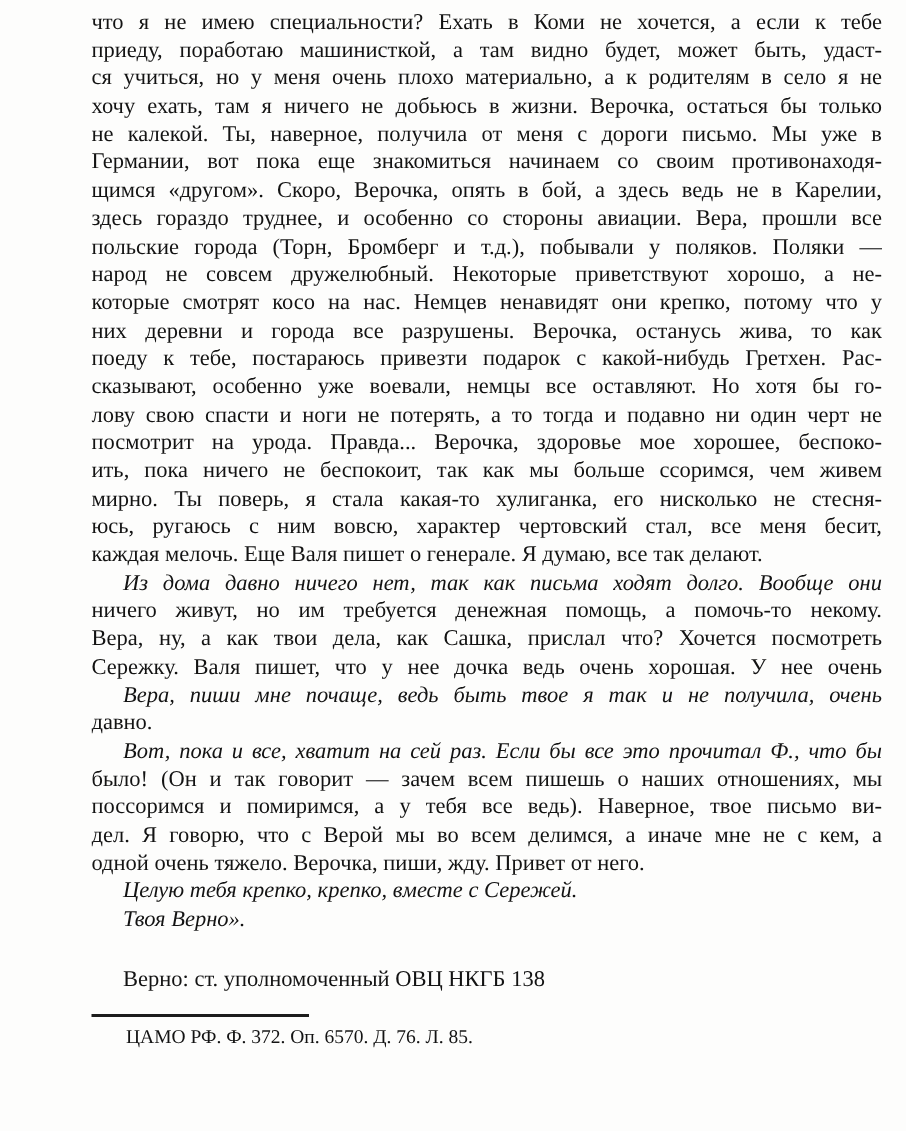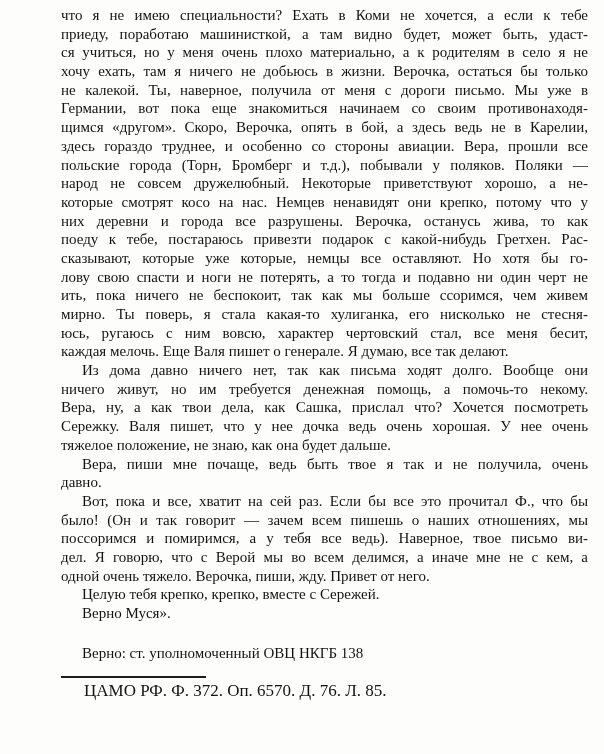--- a/index.html
+++ b/index.html
@@ -28,39 +28,40 @@
     height: 18.7px;
     overflow: hidden;
     text-align: justify;
     text-align-last: justify;
   }
   .line.end {
     text-align-last: left;
   }
   .line.ind {
     text-indent: 21px;
+    font-style: italic;
   }
   .signature {
     margin-top: 21px;
     padding-left: 21px;
   }
   .signature .sig-line {
     height: 18.7px;
     overflow: hidden;
   }
   .footnote-rule {
     margin-top: 14px;
     width: 145px;
     height: 0;
     border-top: 2px solid #1c1c1c;
   }
   .footnote {
     margin-top: 6px;
     padding-left: 23px;
-    font-size: 17px;
+    font-size: 13px;
     line-height: 14px;
   }
 </style>
 </head>
 <body>
 
 <div class="page">
   <div class="letter">
     <div>
         <div class="line">что я не имею специальности? Ехать в Коми не хочется, а если к тебе</div>
@@ -69,40 +70,40 @@
         <div class="line">хочу ехать, там я ничего не добьюсь в жизни. Верочка, остаться бы только</div>
         <div class="line">не калекой. Ты, наверное, получила от меня с дороги письмо. Мы уже в</div>
         <div class="line">Германии, вот пока еще знакомиться начинаем со своим противонаходя-</div>
         <div class="line">щимся «другом». Скоро, Верочка, опять в бой, а здесь ведь не в Карелии,</div>
         <div class="line">здесь гораздо труднее, и особенно со стороны авиации. Вера, прошли все</div>
         <div class="line">польские города (Торн, Бромберг и т.д.), побывали у поляков. Поляки —</div>
         <div class="line">народ не совсем дружелюбный. Некоторые приветствуют хорошо, а не-</div>
         <div class="line">которые смотрят косо на нас. Немцев ненавидят они крепко, потому что у</div>
         <div class="line">них деревни и города все разрушены. Верочка, останусь жива, то как</div>
         <div class="line">поеду к тебе, постараюсь привезти подарок с какой-нибудь Гретхен. Рас-</div>
-        <div class="line">сказывают, которые уже которые, немцы все оставляют. Но хотя бы го-</div>
+        <div class="line">сказывают, особенно уже воевали, немцы все оставляют. Но хотя бы го-</div>
         <div class="line">лову свою спасти и ноги не потерять, а то тогда и подавно ни один черт не</div>
+        <div class="line">посмотрит на урода. Правда... Верочка, здоровье мое хорошее, беспоко-</div>
         <div class="line">ить, пока ничего не беспокоит, так как мы больше ссоримся, чем живем</div>
         <div class="line">мирно. Ты поверь, я стала какая-то хулиганка, его нисколько не стесня-</div>
         <div class="line">юсь, ругаюсь с ним вовсю, характер чертовский стал, все меня бесит,</div>
         <div class="line end">каждая мелочь. Еще Валя пишет о генерале. Я думаю, все так делают.</div>
         <div class="line ind">Из дома давно ничего нет, так как письма ходят долго. Вообще они</div>
         <div class="line">ничего живут, но им требуется денежная помощь, а помочь-то некому.</div>
         <div class="line">Вера, ну, а как твои дела, как Сашка, прислал что? Хочется посмотреть</div>
         <div class="line">Сережку. Валя пишет, что у нее дочка ведь очень хорошая. У нее очень</div>
-        <div class="line end">тяжелое положение, не знаю, как она будет дальше.</div>
         <div class="line ind">Вера, пиши мне почаще, ведь быть твое я так и не получила, очень</div>
         <div class="line end">давно.</div>
         <div class="line ind">Вот, пока и все, хватит на сей раз. Если бы все это прочитал Ф., что бы</div>
         <div class="line">было! (Он и так говорит — зачем всем пишешь о наших отношениях, мы</div>
         <div class="line">поссоримся и помиримся, а у тебя все ведь). Наверное, твое письмо ви-</div>
         <div class="line">дел. Я говорю, что с Верой мы во всем делимся, а иначе мне не с кем, а</div>
         <div class="line end">одной очень тяжело. Верочка, пиши, жду. Привет от него.</div>
         <div class="line ind end">Целую тебя крепко, крепко, вместе с Сережей.</div>
-        <div class="line ind end">Верно Муся».</div>
+        <div class="line ind end">Твоя Верно».</div>
       </div>
 
     <div class="signature">
       <div class="sig-line">Верно: ст. уполномоченный ОВЦ НКГБ 138</div>
     </div>
 
     <div class="footnote-rule"></div>
 
     <div class="footnote">ЦАМО РФ. Ф. 372. Оп. 6570. Д. 76. Л. 85.</div>
   </div>

